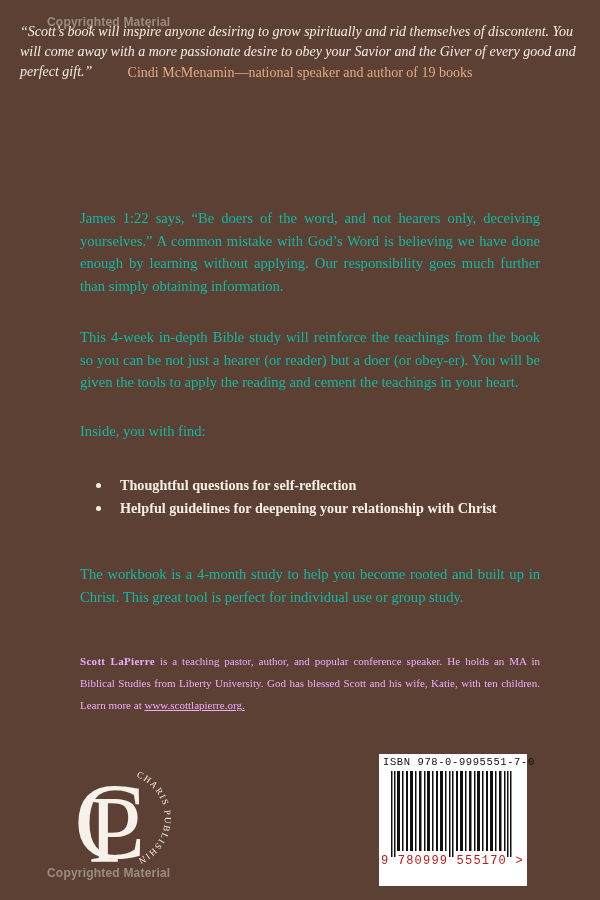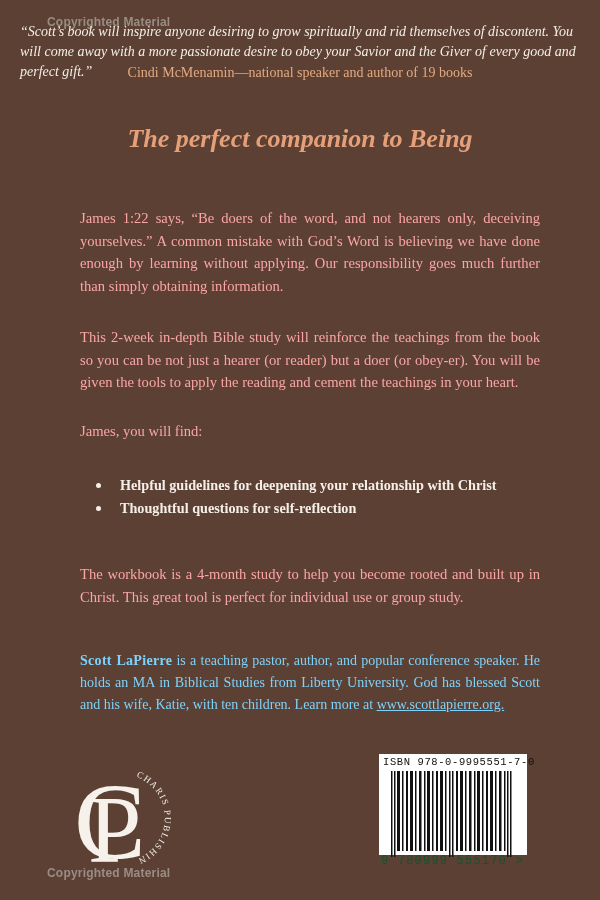--- a/index.html
+++ b/index.html
@@ -29,79 +29,78 @@
     text-align: center; font-size: 14px; color: #e3a981;
   }
   .headline {
     position: absolute; left: 0; top: 124px; width: 600px;
     text-align: center; font-style: italic; font-weight: bold;
     font-size: 26px; line-height: 30px; color: #e5a07a;
   }
   .para {
     position: absolute; left: 80px; width: 460px;
     font-size: 14.6px; line-height: 22.5px; text-align: justify;
-    color: #fca5a5;
+    color: #14b8a6;
   }
   .p1 { top: 207px; }
   .p2 { top: 326px; }
   .p3 { top: 420px; }
   .bullets {
     position: absolute; left: 80px; top: 474px; width: 470px;
     list-style: none; margin: 0; padding: 0;
     font-weight: bold; font-size: 14.2px; line-height: 23px; color: #f5efe8;
   }
   .bullets li { position: relative; padding-left: 40px; white-space: nowrap; }
   .bullets li .dot {
     position: absolute; left: 16px; top: 9px; width: 5px; height: 5px;
     border-radius: 50%; background: #f5efe8;
   }
   .p4 { top: 563px; }
   .bio {
     position: absolute; left: 80px; top: 650px; width: 460px;
-    font-size: 14px; line-height: 22px; text-align: justify;
-    color: #7dd3fc;
+    font-size: 11px; line-height: 22px; text-align: justify;
+    color: #f0abfc;
   }
   .bio .name { font-weight: bold; letter-spacing: 0.3px; }
   .bio .url { text-decoration: underline; }
   .logo { position: absolute; left: 72px; top: 762px; width: 110px; height: 110px; }
   .barcode-box {
-    position: absolute; left: 379px; top: 754px; width: 148px; height: 101px;
+    position: absolute; left: 379px; top: 754px; width: 148px; height: 132px;
     background: #ffffff;
   }
   .isbn-top {
     position: absolute; left: 4px; top: 2px;
     font-family: "Liberation Mono", "DejaVu Sans Mono", monospace;
     font-size: 10.5px; color: #111; letter-spacing: 0.6px; white-space: nowrap;
   }
   .isbn-bottom {
     position: absolute; left: 2px; top: 100px;
     font-family: "Liberation Mono", "DejaVu Sans Mono", monospace;
-    font-size: 12px; color: #14532d; letter-spacing: 1.2px; white-space: nowrap;
+    font-size: 12px; color: #b91c1c; letter-spacing: 1.2px; white-space: nowrap;
   }
   .bars { position: absolute; left: 12px; top: 17px; }
 </style>
 </head>
 <body>
 
 <div class="watermark wm-top">Copyrighted Material</div>
 
 <div class="quote">“Scott’s book will inspire anyone desiring to grow spiritually and rid themselves of discontent. You will come away with a more passionate desire to obey your Savior and the Giver of every good and perfect gift.”</div>
 <div class="attribution">Cindi McMenamin—national speaker and author of 19 books</div>
 
 <div class="headline">
-  <div>The perfect companion to Being</div>
 </div>
 
 <div class="para p1">James 1:22 says, “Be doers of the word, and not hearers only, deceiving yourselves.” A common mistake with God’s Word is believing we have done enough by learning without applying. Our responsibility goes much further than simply obtaining information.</div>
-<div class="para p2">This 2-week in-depth Bible study will reinforce the teachings from the book so you can be not just a hearer (or reader) but a doer (or obey-er). You will be given the tools to apply the reading and cement the teachings in your heart.</div>
-<div class="para p3">James, you will find:</div>
+<div class="para p2">This 4-week in-depth Bible study will reinforce the teachings from the book so you can be not just a hearer (or reader) but a doer (or obey-er). You will be given the tools to apply the reading and cement the teachings in your heart.</div>
+<div class="para p3">Inside, you with find:</div>
 
 <ul class="bullets">
+  <li><span class="dot"></span><span>Thoughtful questions for self-reflection</span></li>
   <li><span class="dot"></span><span>Helpful guidelines for deepening your relationship with Christ</span></li>
-  <li><span class="dot"></span><span>Thoughtful questions for self-reflection</span></li>
 </ul>
 
 <div class="para p4">The workbook is a 4-month study to help you become rooted and built up in Christ. This great tool is perfect for individual use or group study.</div>
 
 <div class="bio">
   <span class="name">Scott LaPierre</span><span> is a teaching pastor, author, and popular conference speaker. He holds an MA in Biblical Studies from Liberty University. God has blessed Scott and his wife, Katie, with ten children. Learn more at </span><span class="url">www.scottlapierre.org.</span>
 </div>
 
 <svg class="logo" viewBox="0 0 110 110" xmlns="http://www.w3.org/2000/svg">
   <defs>

